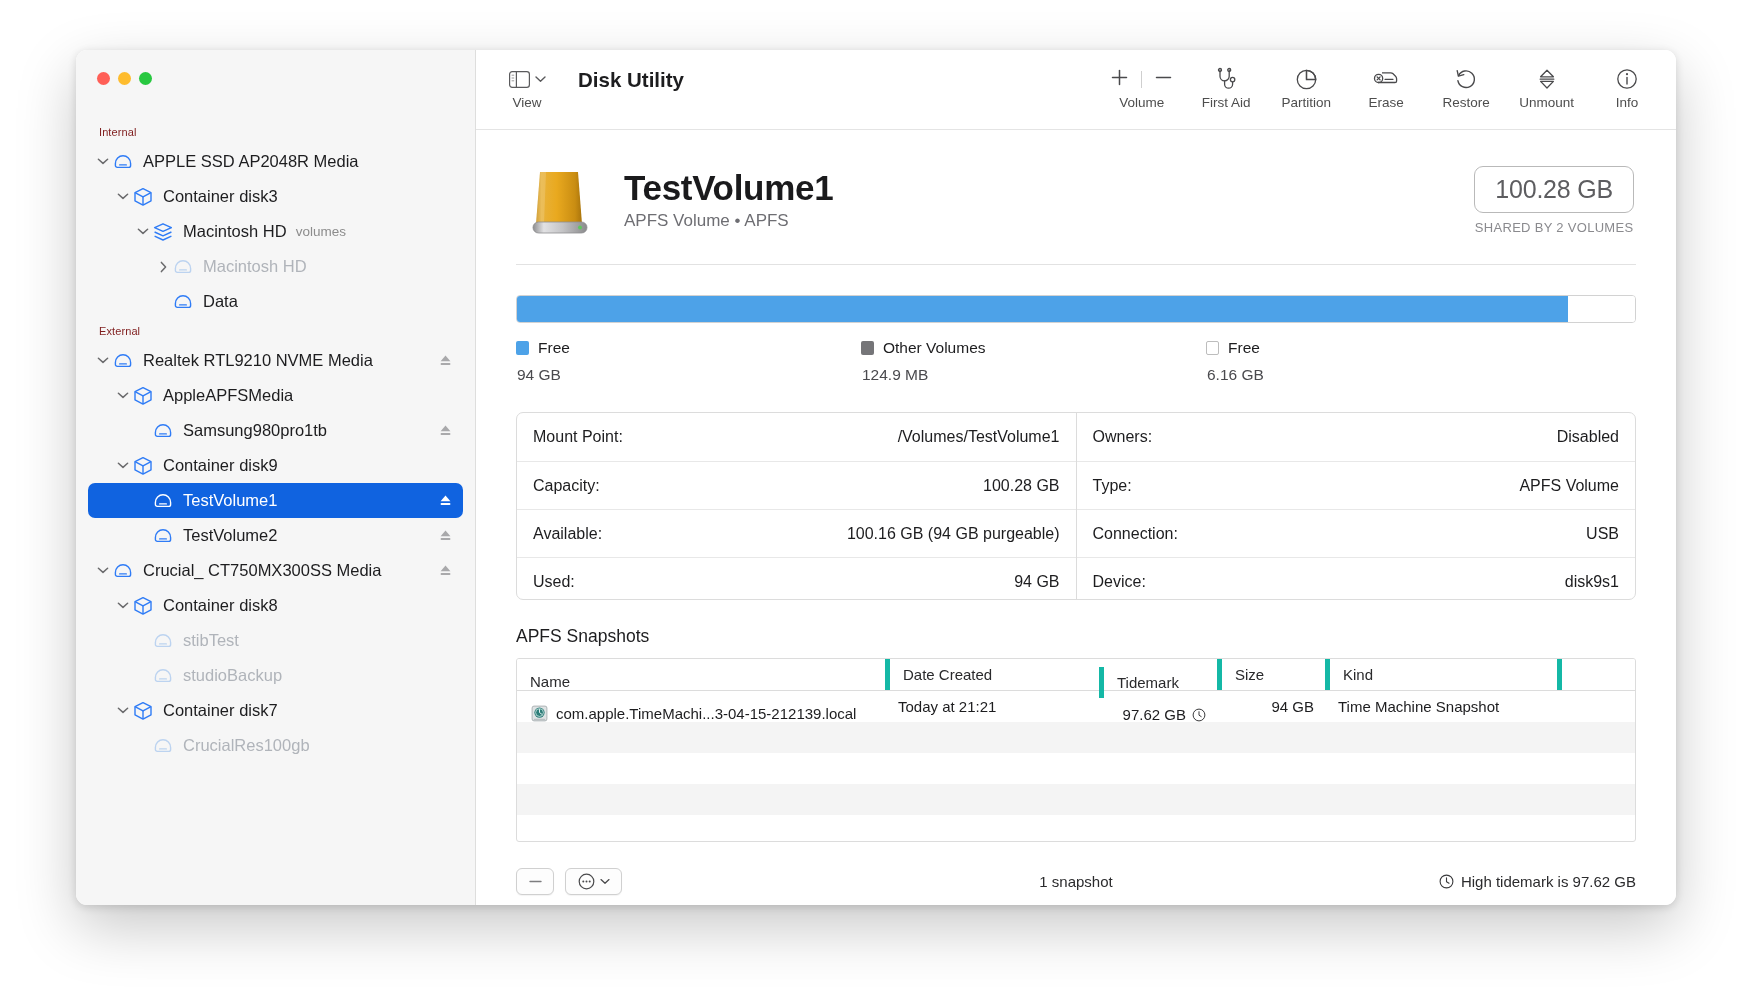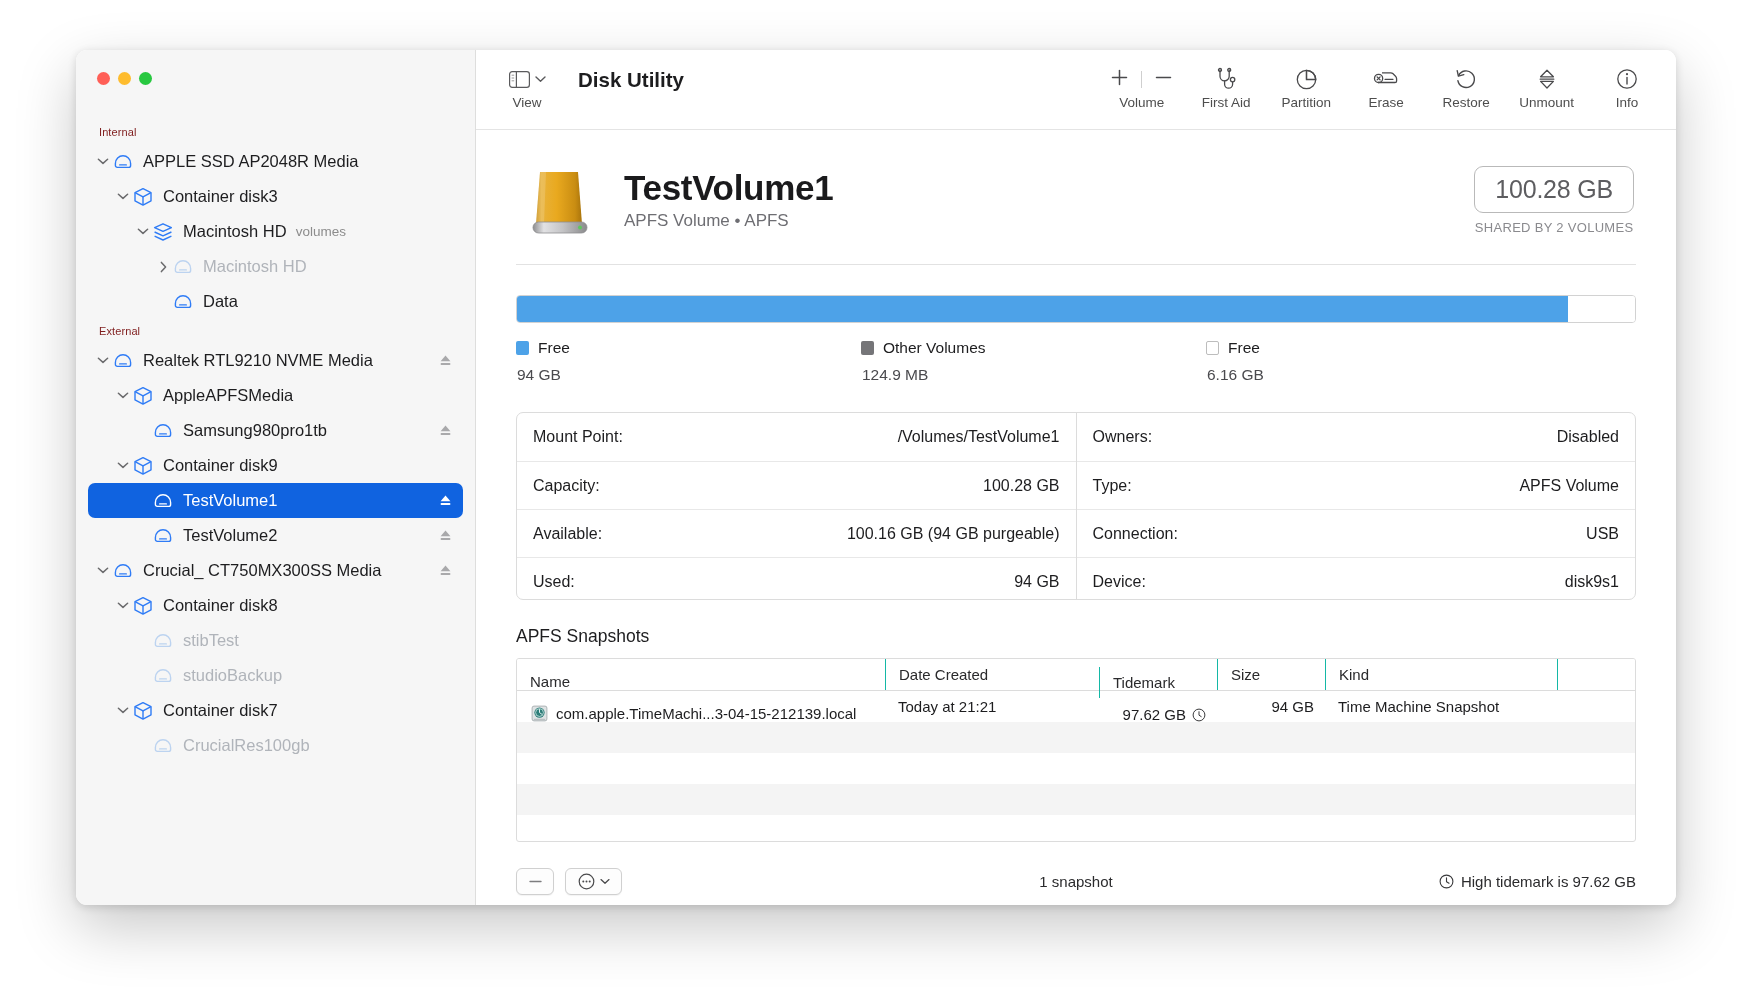--- a/index.html
+++ b/index.html
@@ -207,21 +207,21 @@
     border: 1px solid #dcdcdc;
     border-radius: 3px;
     overflow: hidden;
   }
   .snap-head {
     display: flex; height: 32px; align-items: center;
     border-bottom: 1px solid #dcdcdc;
     background: #ffffff;
     font-size: 15px; color: #2a2a2c;
   }
-  .snap-head > div { padding-left: 13px; border-left: 1px solid #14b8a6; height:100%; display:flex; align-items:center;}
+  .snap-head > div { padding-left: 13px; border-left: 5px solid #14b8a6; height:100%; display:flex; align-items:center;}
   .snap-head > div:first-child { border-left: none; }
   .c-name { width: 368px; flex: 0 0 368px; margin-top: 14px; }
   .c-date { width: 214px; flex: 0 0 214px; }
   .c-tide { width: 118px; flex: 0 0 118px; margin-top: 16px; }
   .c-size { width: 108px; flex: 0 0 108px; }
   .c-kind { width: 232px; flex: 0 0 232px; }
   .c-end  { flex: 1; }
 
   .snap-row { display: flex; height: 31px; align-items: center; font-size: 15px; color: #1d1d1f; }
   .snap-row > div { padding-left: 13px; height:100%; display:flex; align-items:center; }

